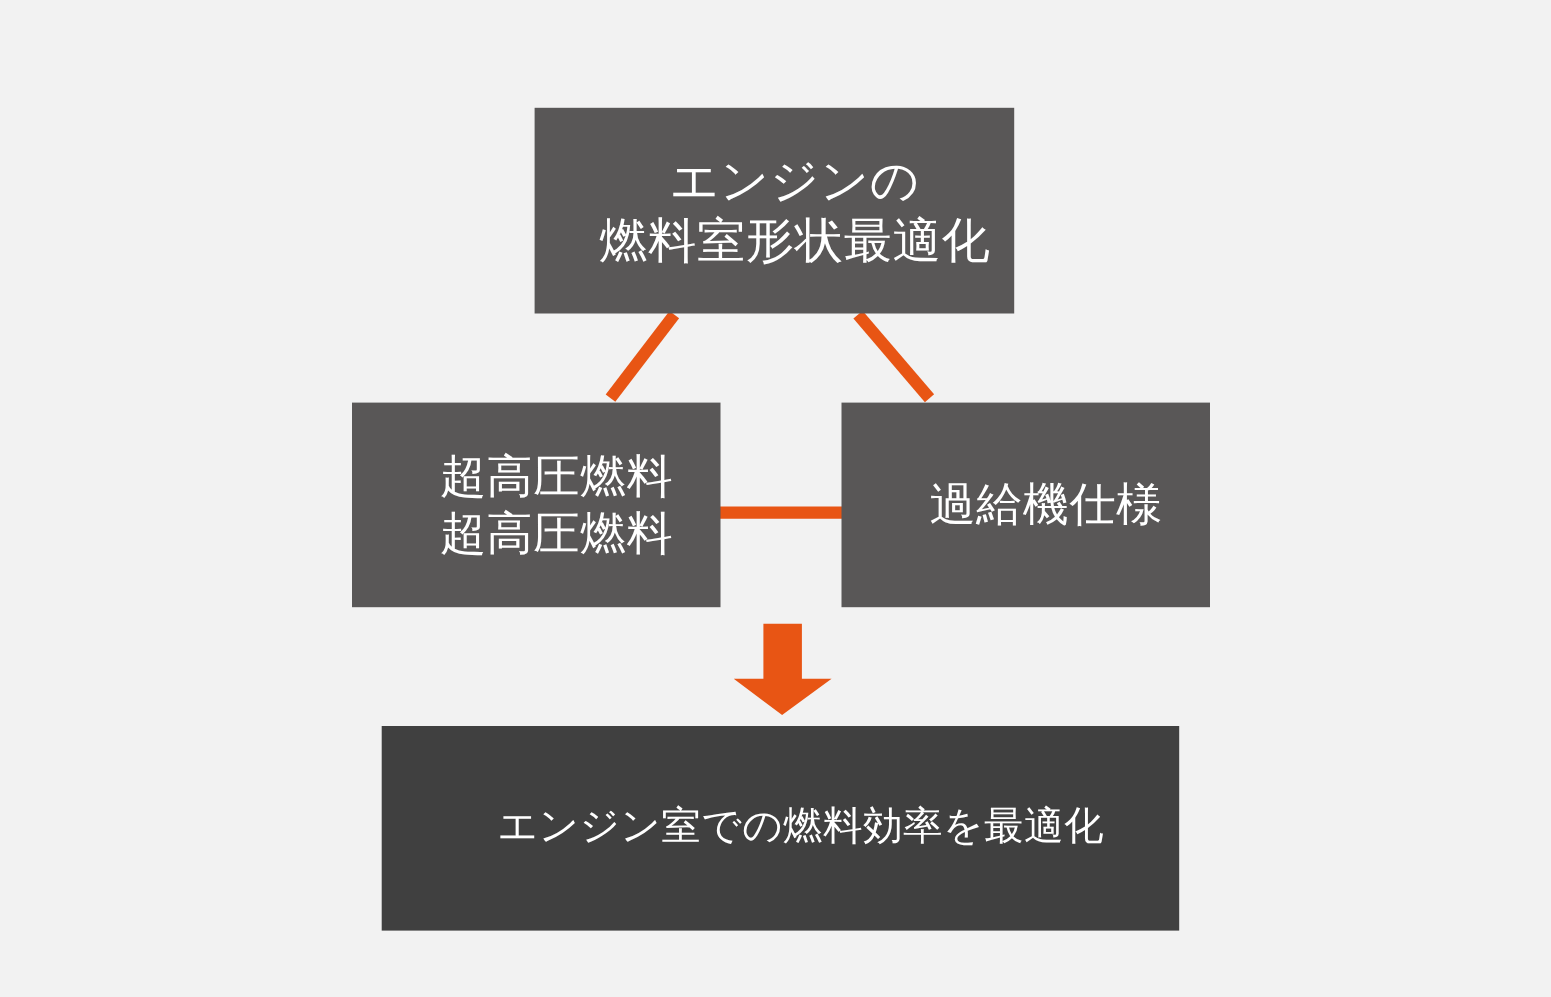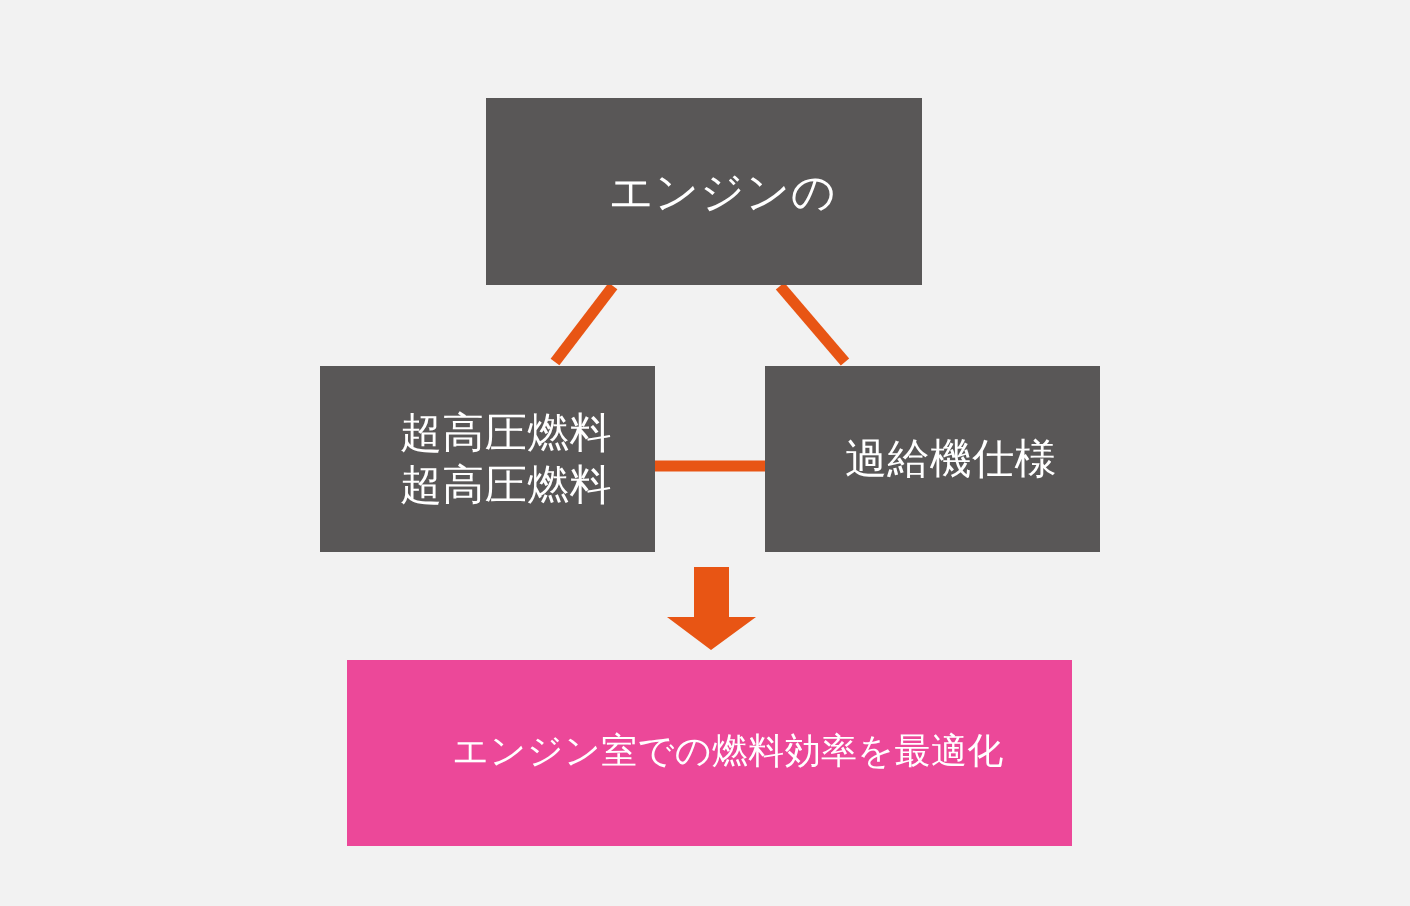--- a/index.html
+++ b/index.html
@@ -36,21 +36,21 @@
     justify-content: center;
     color: #ffffff;
     text-align: center;
     line-height: 1.25;
     padding-left: 37px;
   }
   .node.gray {
     background: #595757;
   }
   .node.orange {
-    background: #ec4899;
+    background: #404040;
   }
   .node-line {
     display: block;
     white-space: nowrap;
     letter-spacing: 0.01em;
   }
   
   #node-top {
     left: 486px;
     top: 98px;
@@ -110,20 +110,21 @@
 
     <line x1="780" y1="286" x2="845" y2="362" stroke="#e85514" stroke-width="11" stroke-linecap="butt"></line>
 
     <line x1="643" y1="466" x2="766" y2="466" stroke="#e85514" stroke-width="11" stroke-linecap="butt"></line>
 
     <polygon points="694,567 729,567 729,617 756,617 711,650 667,617 694,617" fill="#e85514"></polygon>
   </svg>
 
   <div class="node gray" id="node-top">
     <span class="node-line">エンジンの</span>
+    <span class="node-line">燃料室形状最適化</span>
   </div>
 
   <div class="node gray" id="node-left">
     <span class="node-line">超高圧燃料</span>
     <span class="node-line">超高圧燃料</span>
   </div>
 
   <div class="node gray" id="node-right">
     <span class="node-line">過給機仕様</span>
   </div>

